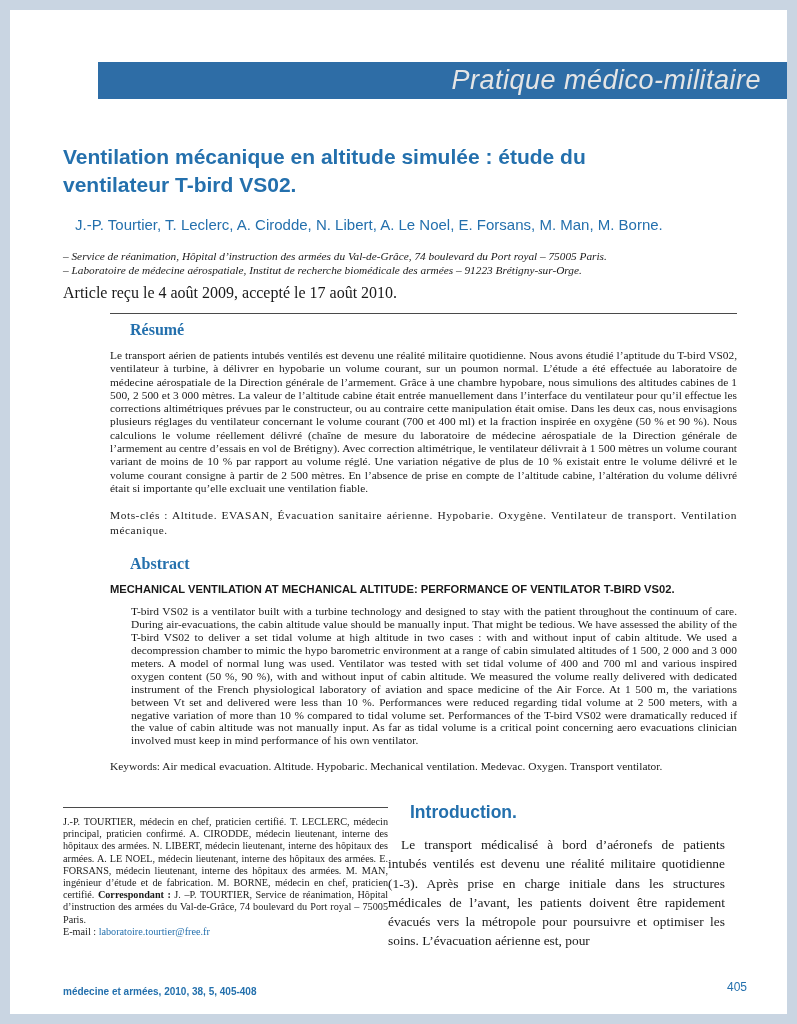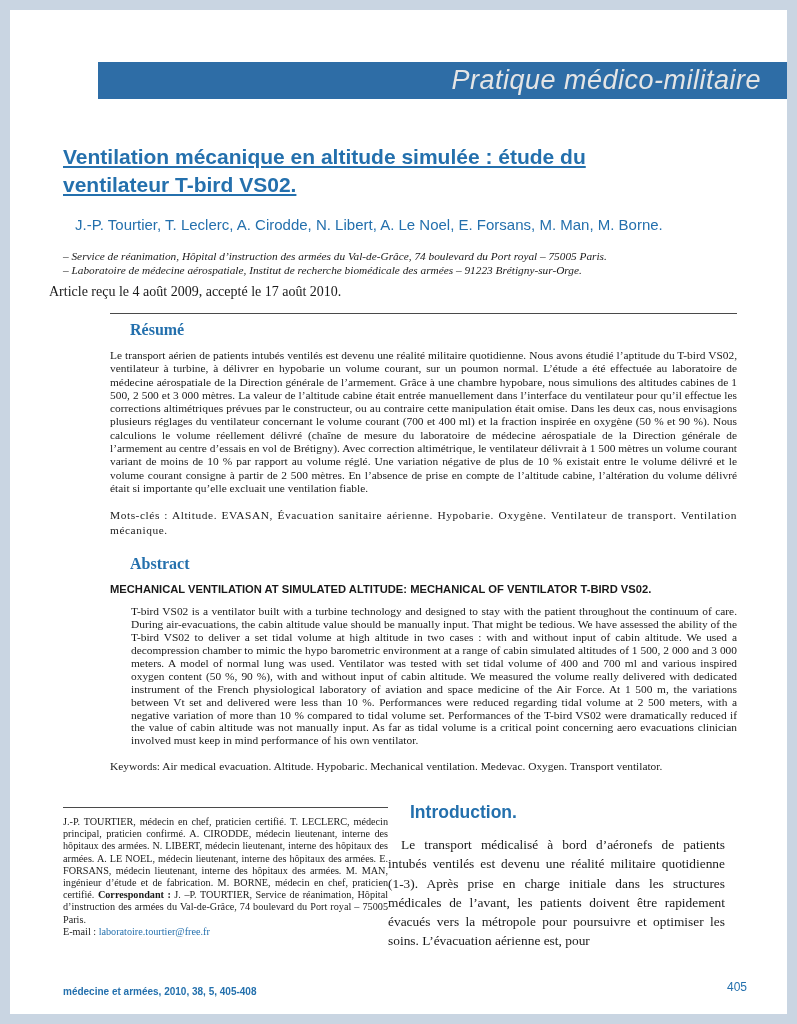--- a/index.html
+++ b/index.html
@@ -28,39 +28,38 @@
     font-size: 27px;
     letter-spacing: 0.5px;
   }
   .article-title {
     position: absolute;
     top: 133px; left: 53px; width: 620px;
     font-family: "Liberation Sans", sans-serif;
     font-weight: bold;
     font-size: 21px; line-height: 28px;
     color: var(--accent, #2470ad);
-    text-decoration: underline;
   }
   .article-authors {
     position: absolute;
     top: 206px; left: 65px; width: 690px;
     font-family: "Liberation Sans", sans-serif;
     font-size: 15px;
     color: var(--accent, #2470ad);
   }
   .affiliations {
     position: absolute;
     top: 239px; left: 53px; width: 690px;
     font-style: italic;
     font-size: 11.3px; line-height: 14px;
   }
   .received {
     position: absolute;
-    top: 274px; left: 39px; width: 690px;
-    font-size: 14px;
+    top: 274px; left: 53px; width: 690px;
+    font-size: 16px;
   }
   .middle {
     position: absolute;
     top: 303px; left: 100px; width: 627px;
   }
   .rule { border-top: 1px solid #4a4a4a; height: 0; }
   .section-heading {
     margin-top: 7px;
     font-family: Liberation Serif, serif;
     font-weight: bold;
@@ -161,21 +160,21 @@
   <div class="received">Article reçu le 4 août 2009, accepté le 17 août 2010.</div>
 
   <div class="middle">
     <div class="rule"></div>
 
     <div class="section-heading">Résumé</div>
     <div class="resume-body">Le transport aérien de patients intubés ventilés est devenu une réalité militaire quotidienne. Nous avons étudié l’aptitude du T-bird VS02, ventilateur à turbine, à délivrer en hypobarie un volume courant, sur un poumon normal. L’étude a été effectuée au laboratoire de médecine aérospatiale de la Direction générale de l’armement. Grâce à une chambre hypobare, nous simulions des altitudes cabines de 1 500, 2 500 et 3 000 mètres. La valeur de l’altitude cabine était entrée manuellement dans l’interface du ventilateur pour qu’il effectue les corrections altimétriques prévues par le constructeur, ou au contraire cette manipulation était omise. Dans les deux cas, nous envisagions plusieurs réglages du ventilateur concernant le volume courant (700 et 400 ml) et la fraction inspirée en oxygène (50 % et 90 %). Nous calculions le volume réellement délivré (chaîne de mesure du laboratoire de médecine aérospatiale de la Direction générale de l’armement au centre d’essais en vol de Brétigny). Avec correction altimétrique, le ventilateur délivrait à 1 500 mètres un volume courant variant de moins de 10 % par rapport au volume réglé. Une variation négative de plus de 10 % existait entre le volume délivré et le volume courant consigne à partir de 2 500 mètres. En l’absence de prise en compte de l’altitude cabine, l’altération du volume délivré était si importante qu’elle excluait une ventilation fiable.</div>
     <div class="motscles">Mots-clés : Altitude. EVASAN, Évacuation sanitaire aérienne. Hypobarie. Oxygène. Ventilateur de transport. Ventilation mécanique.</div>
 
     <div class="section-heading abstract-heading">Abstract</div>
-    <div class="abstract-sub">MECHANICAL VENTILATION AT SIMULATED ALTITUDE: MECHANICAL OF VENTILATOR T-BIRD VS02.</div>
+    <div class="abstract-sub">MECHANICAL VENTILATION AT MECHANICAL ALTITUDE: PERFORMANCE OF VENTILATOR T-BIRD VS02.</div>
     <div class="abstract-body">T-bird VS02 is a ventilator built with a turbine technology and designed to stay with the patient throughout the continuum of care. During air-evacuations, the cabin altitude value should be manually input. That might be tedious. We have assessed the ability of the T-bird VS02 to deliver a set tidal volume at high altitude in two cases : with and without input of cabin altitude. We used a decompression chamber to mimic the hypo barometric environment at a range of cabin simulated altitudes of 1 500, 2 000 and 3 000 meters. A model of normal lung was used. Ventilator was tested with set tidal volume of 400 and 700 ml and various inspired oxygen content (50 %, 90 %), with and without input of cabin altitude. We measured the volume really delivered with dedicated instrument of the French physiological laboratory of aviation and space medicine of the Air Force. At 1 500 m, the variations between Vt set and delivered were less than 10 %. Performances were reduced regarding tidal volume at 2 500 meters, with a negative variation of more than 10 % compared to tidal volume set. Performances of the T-bird VS02 were dramatically reduced if the value of cabin altitude was not manually input. As far as tidal volume is a critical point concerning aero evacuations clinician involved must keep in mind performance of his own ventilator.</div>
     <div class="keywords">Keywords: Air medical evacuation. Altitude. Hypobaric. Mechanical ventilation. Medevac. Oxygen. Transport ventilator.</div>
   </div>
 
   <div class="footnote-rule"></div>
 
   <div class="footnote">
     <span>J.-P. TOURTIER, médecin en chef, praticien certifié. T. LECLERC, médecin principal, praticien confirmé. A. CIRODDE, médecin lieutenant, interne des hôpitaux des armées. N. LIBERT, médecin lieutenant, interne des hôpitaux des armées. A. LE NOEL, médecin lieutenant, interne des hôpitaux des armées. E. FORSANS, médecin lieutenant, interne des hôpitaux des armées. M. MAN, ingénieur d’étude et de fabrication. M. BORNE, médecin en chef, praticien certifié. </span><span class="bold">Correspondant :</span><span> J. –P. TOURTIER, Service de réanimation, Hôpital d’instruction des armées du Val-de-Grâce, 74 boulevard du Port royal – 75005 Paris.</span>
     <div class="email-line">
       <span>E-mail : </span><a class="email-link">laboratoire.tourtier@free.fr</a>

